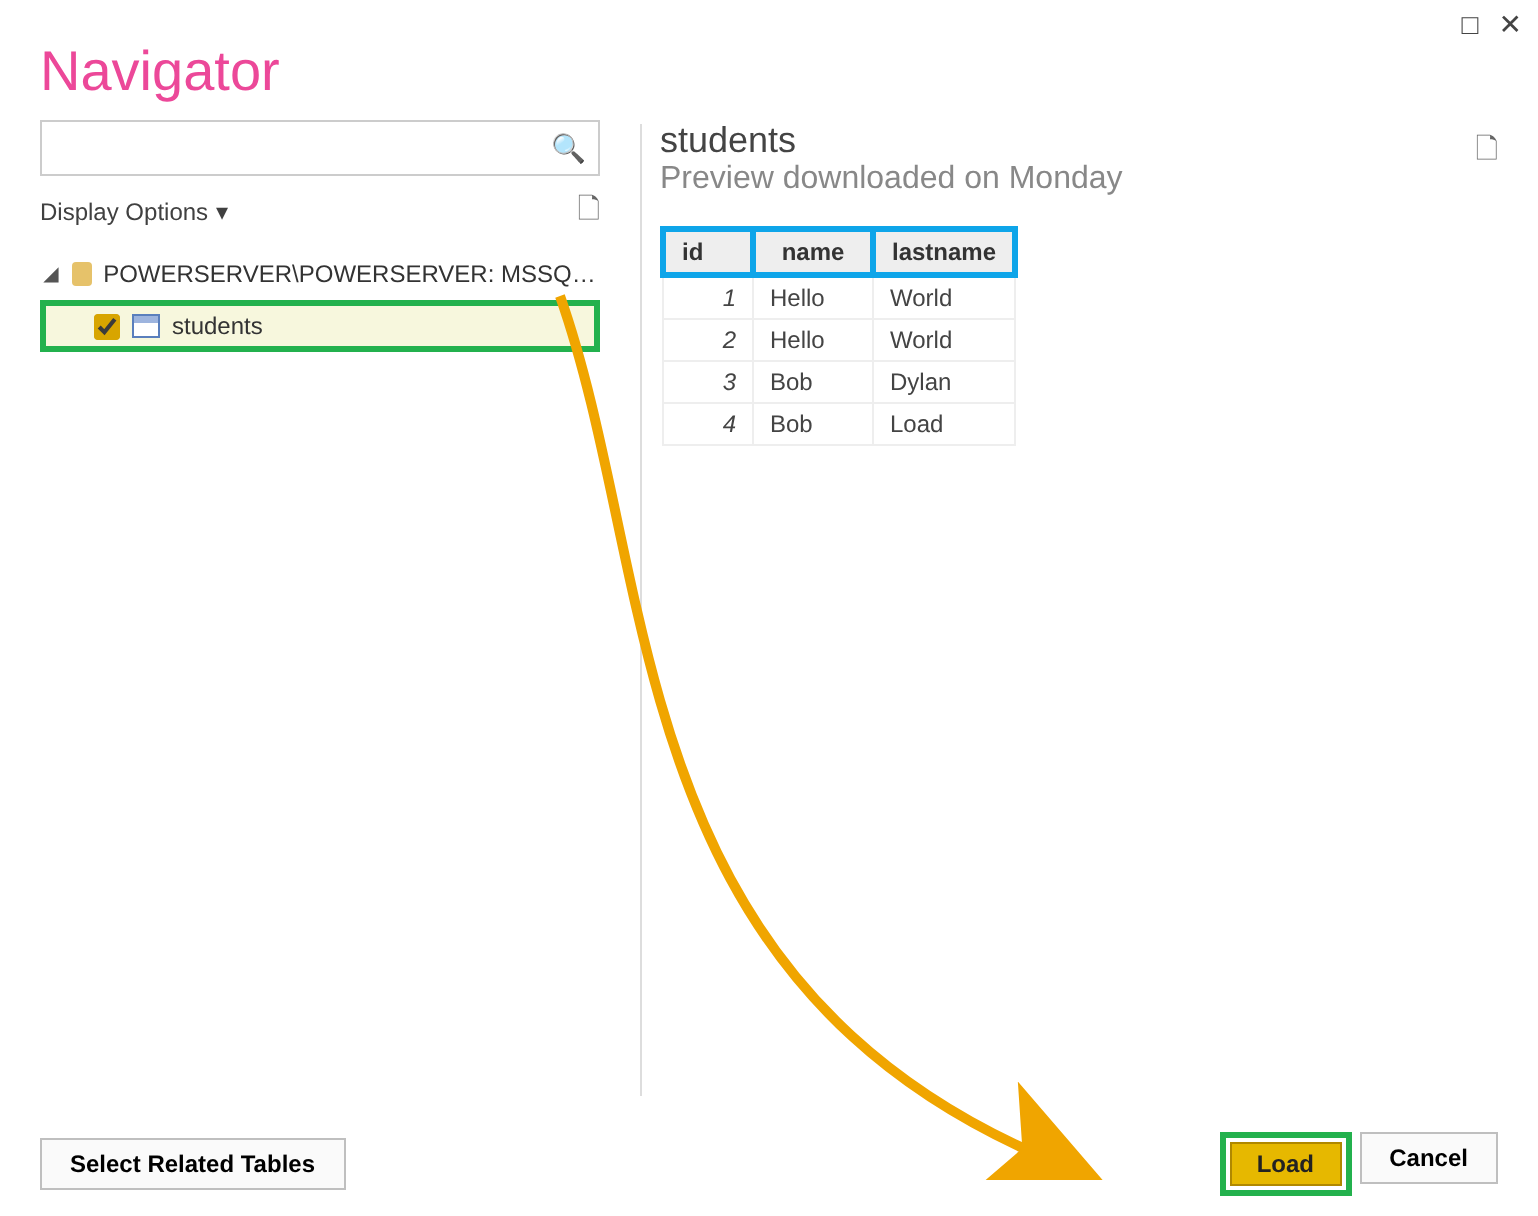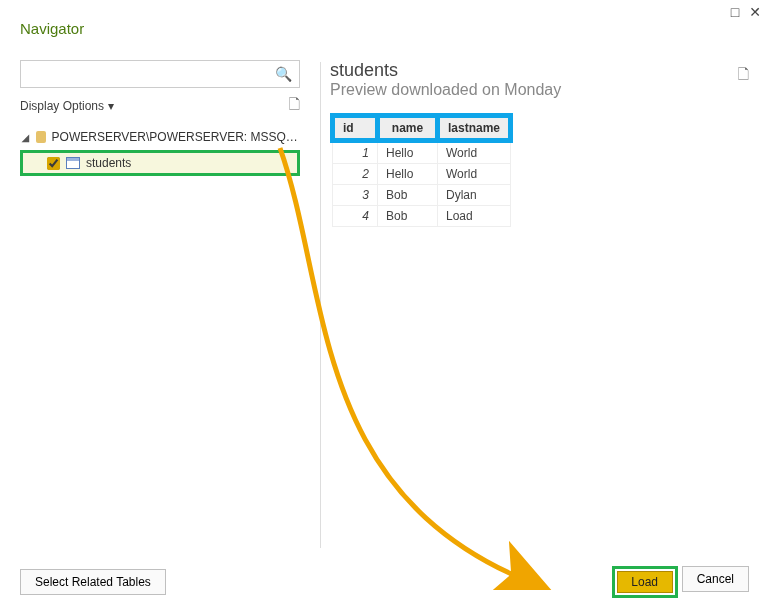--- a/index.html
+++ b/index.html
@@ -2,21 +2,21 @@
 <html><head>
 <meta charset="utf-8">
 <style>
   * { box-sizing: border-box; font-family: "Segoe UI", Arial, sans-serif; }
   html, body { margin: 0; padding: 0; }
   body { width: 769px; height: 608px; background: #fff; position: relative; color: #333; }
 
   .titlebar-controls { position: absolute; top: 4px; right: 8px; display: flex; gap: 10px; }
   .titlebar-controls span { font-size: 14px; color: #444; cursor: default; }
 
-  .title { position: absolute; top: 20px; left: 20px; font-size: 15px; font-weight: 400; color: #4d7c0f; }
+  .title { position: absolute; top: 20px; left: 20px; font-size: 28px; font-weight: 400; color: #ec4899; }
 
   .left-panel { position: absolute; top: 60px; left: 20px; width: 280px; }
   .search-box { width: 100%; height: 28px; border: 1px solid #ccc; display: flex; align-items: center; padding: 0 6px; background: #fff; }
   .search-input { flex: 1; border: none; outline: none; font-size: 12px; background: transparent; }
   .search-icon { font-size: 14px; color: #c59a00; }
 
   .display-row { display: flex; align-items: center; margin-top: 6px; }
   .display-options { font-size: 12px; color: #404040; display: inline-flex; align-items: center; gap: 4px; }
   .refresh-icon { margin-left: auto; font-size: 14px; color: #666; }
 
@@ -38,29 +38,29 @@
   .leaf-label { color: #333; }
 
   .divider { position: absolute; top: 62px; left: 320px; width: 1px; height: 486px; background: #ddd; }
 
   .right-panel { position: absolute; top: 60px; left: 330px; right: 20px; }
   .preview-title { font-size: 18px; color: #444; font-weight: 400; }
   .preview-sub { font-size: 16px; color: #888; margin-top: 0px; }
   .preview-refresh { position: absolute; top: 4px; right: 0; font-size: 14px; color: #666; }
 
   table.preview { border-collapse: collapse; margin-top: 14px; font-size: 12px; }
-  .preview th { background: #eee; text-align: left; font-weight: 600; padding: 3px 8px; border: 5px solid #0ea5e9; color: #333; }
+  .preview th { background: #eee; text-align: left; font-weight: 600; padding: 3px 8px; border: 3px solid #0ea5e9; color: #333; }
   .preview td { padding: 3px 8px; border: 1px solid #eee; color: #444; }
   .preview td.num { text-align: right; font-style: italic; width: 45px; }
   .preview th.c-id { width: 45px; }
   .preview th.c-name { width: 60px; text-align: center; }
   .preview th.c-last { width: 70px; }
 
   .footer { position: absolute; left: 20px; bottom: 10px; right: 20px; display: flex; align-items: center; }
-  .btn { border: 1px solid #bfbfbf; background: #fafafa; height: 26px; font-size: 12px; padding: 0 14px; cursor: default; display: inline-flex; align-items: center; }
+  .btn { border: 1px solid #bfbfbf; background: #fafafa; height: 26px; font-size: 12px; padding: 0 14px; cursor: default; display: inline-flex; align-items: center; font-weight: bold; }
   .footer-right { margin-left: auto; display: flex; gap: 4px; }
   .load-wrap { border: 3px solid #23b14d; padding: 2px; }
   .btn-load { background: #e6b800; border: 1px solid #b08800; height: 22px; width: 56px; justify-content: center; color: #222; }
 
   
   .arrow-svg { position: absolute; top: 140px; left: 270px; width: 320px; height: 450px; pointer-events: none; }
 </style>
 </head>
 <body>
 

